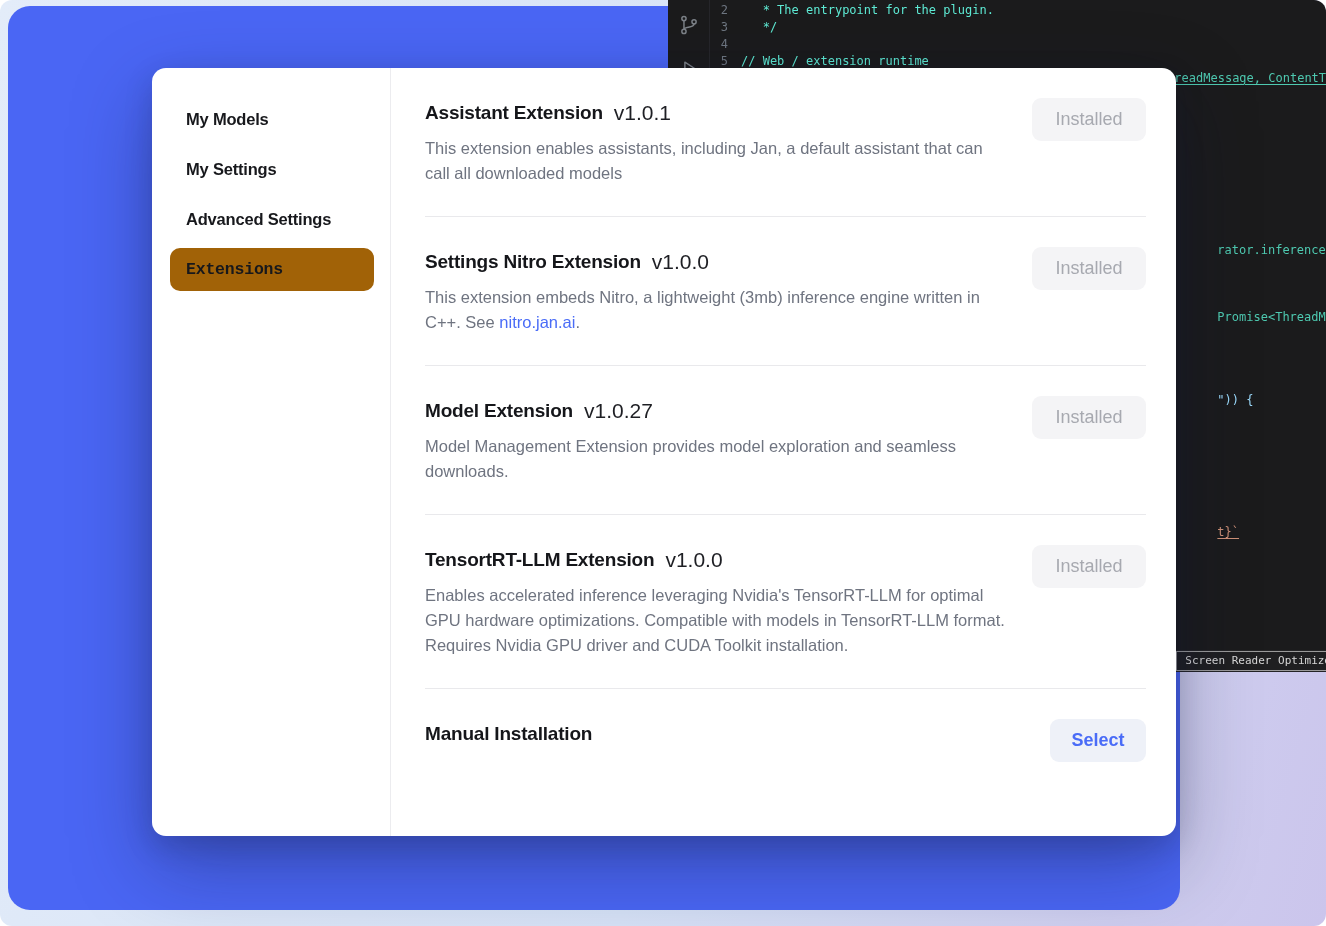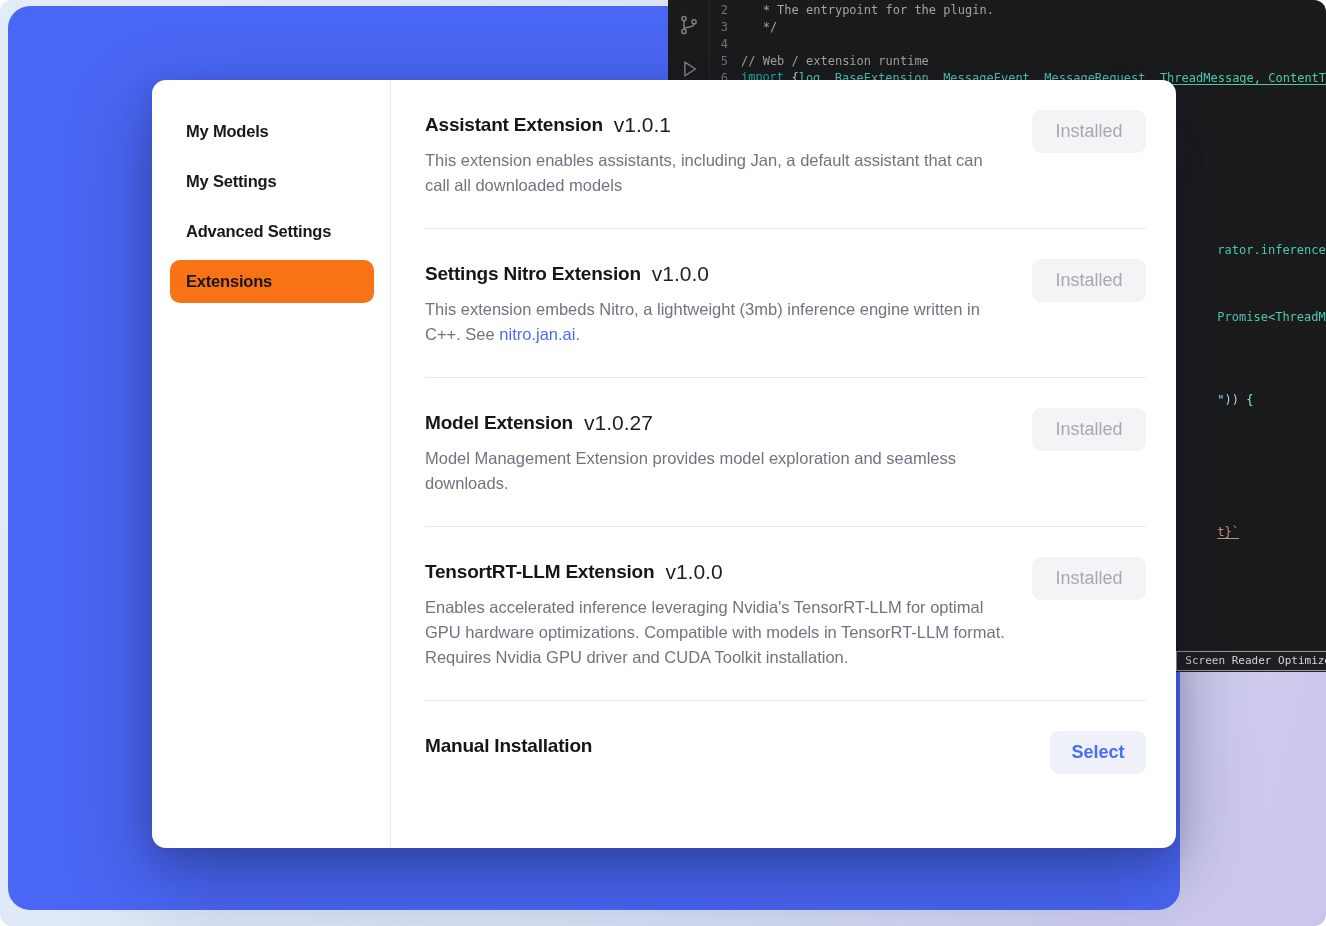--- a/index.html
+++ b/index.html
@@ -22,51 +22,51 @@
   }
   .activity-bar {
     position: absolute; left: 0; top: 0; bottom: 22px; width: 42px;
     display: flex; flex-direction: column; align-items: center;
     padding-top: 14px; gap: 22px; border-right: 1px solid #26262a;
   }
   .activity-icon { width: 22px; height: 22px; opacity: .85; cursor: pointer; }
   .code-area { position: absolute; left: 43px; top: 2px; right: 0; }
   .code-line { display: flex; height: 17px; line-height: 17px; white-space: pre; }
   .ln { width: 30px; text-align: right; padding-right: 13px; color: #6e7681; flex-shrink: 0; }
-  .c-cm   { color: #a3a3a3; text-align: right; }
+  .c-cm   { color: #5eead4; text-align: right; }
   .c-kw   { color: #14b8a6; font-family: Liberation Mono, monospace; }
   .c-plain{ color: #d4d4d4; }
   .c-id   { color: #4ec9b0; text-decoration: underline; text-underline-offset: 2px; }
   .c-type { color: #4ec9b0; }
   .c-var  { color: #9cdcfe; }
   .c-str  { color: #ce9178; }
   .u      { text-decoration: underline; text-underline-offset: 2px; }
   .frag { position: absolute; left: 506px; white-space: pre; }
   .statusbar {
     position: absolute; left: 0; right: 0; bottom: 0; height: 22px;
     background: #242426; display: flex; align-items: center; justify-content: flex-end;
     gap: 12px; font-size: 11px; color: #c9c9c9; overflow: hidden;
   }
   .sr-badge {
     border: 1px solid #9a9a9a; padding: 2px 8px 3px; margin-right: -14px;
     white-space: nowrap; color: #d6d6d6; background: #1f1f21; cursor: pointer;
   }
   
   .modal {
-    position: absolute; left: 152px; top: 80px; width: 1024px; height: 768px;
+    position: absolute; left: 152px; top: 68px; width: 1024px; height: 768px;
     background: #ffffff; border-radius: 14px; display: flex; overflow: hidden;
     box-shadow: 0 30px 80px rgba(18, 24, 58, 0.35), 0 10px 28px rgba(18, 24, 58, 0.18);
   }
   .sidebar { width: 239px; flex-shrink: 0; border-right: 1px solid #ececef; padding: 30px 16px 0 18px; }
   .side-item {
     height: 43px; display: flex; align-items: center; padding: 0 16px; margin-bottom: 7px;
     border-radius: 10px; font-size: 16.5px; font-weight: 700; color: #17181c;
     letter-spacing: -0.2px; cursor: pointer;
   }
-  .side-item.active { background: #f97316; }
+  .side-item.active { background: #a16207; font-family: Liberation Mono, monospace; }
   .content { flex: 1; padding: 30px 30px 0 34px; }
   .section {
     display: flex; justify-content: space-between; align-items: flex-start;
     border-bottom: 1px solid #e9e9ec; padding: 33px 0 30px;
   }
   .section.first { padding-top: 3px; }
   .section.last { border-bottom: none; }
   .title-line { display: flex; align-items: flex-start; gap: 11px; }
   .ext-title { font-size: 19px; line-height: 24px; font-weight: 700; color: #15161a; letter-spacing: -0.2px; }
   .ext-version { font-size: 21px; font-weight: 500; color: #1e1f24; }

